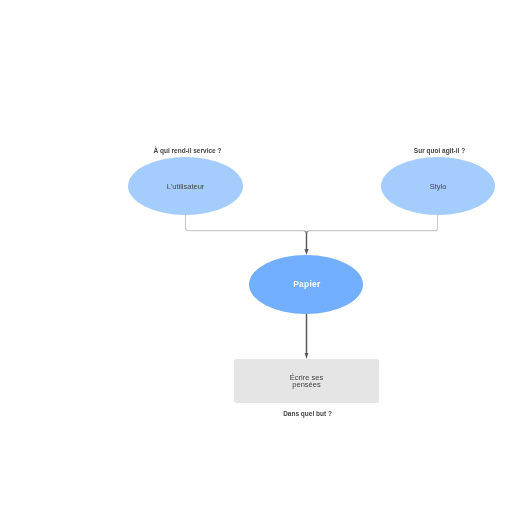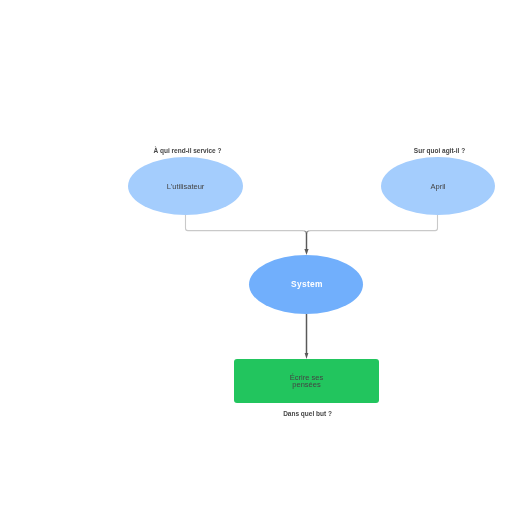--- a/index.html
+++ b/index.html
@@ -69,25 +69,25 @@
     <path d="M304.6 352.9 L308.4 352.9 L306.5 358.9 Z" fill="#595959"></path>
   </svg>
 
   <div class="qlabel" style="left:187.5px; top:146.5px;">À qui rend-il service ?</div>
   <div class="node ellipse" style="left: 128px; top: 157px; width: 115px; height: 58px; background: rgb(164, 205, 253);">
     <span class="shape-label">L'utilisateur</span>
   </div>
 
   <div class="qlabel" style="left:439.5px; top:146.5px;">Sur quoi agit-il ?</div>
   <div class="node ellipse" style="left: 381px; top: 157px; width: 114px; height: 58px; background: rgb(164, 205, 253);">
-    <span class="shape-label">April</span>
+    <span class="shape-label">Stylo</span>
   </div>
 
   <div class="node ellipse" style="left: 249px; top: 255px; width: 114px; height: 59px; background: rgb(113, 175, 252);">
-    <span class="shape-label emphasis">System</span>
+    <span class="shape-label emphasis">Papier</span>
   </div>
 
-  <div class="node rect" style="left: 234px; top: 359px; width: 145px; height: 44px; background: #22c55e;">
+  <div class="node rect" style="left: 234px; top: 359px; width: 145px; height: 44px; background: #e5e5e5;">
     <span class="shape-label"><span>Écrire ses</span><br><span>pensées</span></span>
   </div>
   <div class="qlabel" style="left:307.5px; top:409.5px;">Dans quel but ?</div>
 
 </div>
 
 </body></html>

